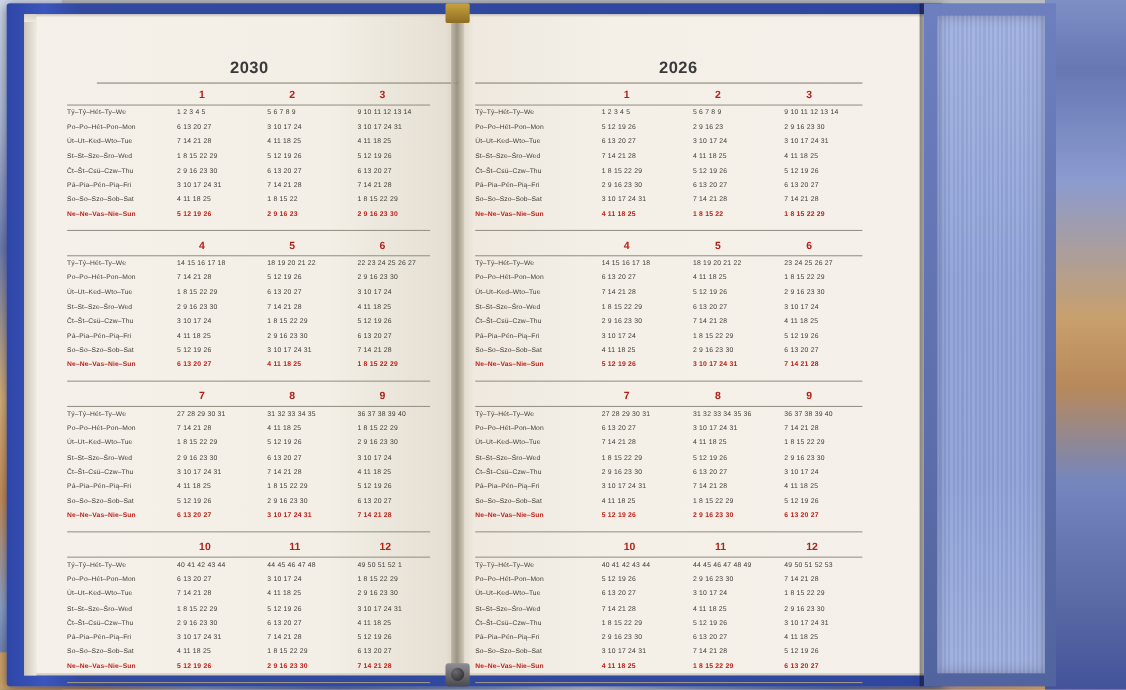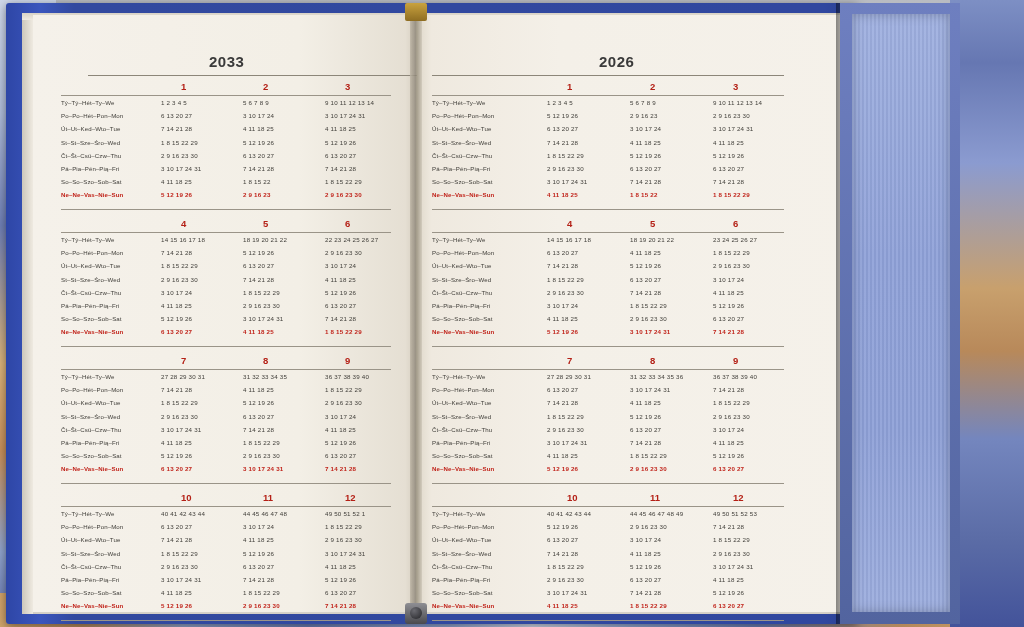--- a/index.html
+++ b/index.html
@@ -89,21 +89,21 @@
   <div class="cover-left"></div>
   <div class="cover-bottom"></div>
   <div class="cover-right-top"></div>
 
   <div class="book">
     <div class="book-inner"></div>
     <div class="edge-left"></div>
     <div class="edge-top"></div>
 
     <div class="page left">
-      <div class="year">2033</div>
+      <div class="year">2030</div>
       <div class="hr top"></div>
       <div id="leftBody">
           <div class="grp" style="left: 0px; top: 66px; width: 100%; height: 130px;">
             <div class="mon-num" style="left: 148px; top: 0px;">1</div>
             <div class="mon-num" style="left: 230px; top: 0px;">2</div>
             <div class="mon-num" style="left: 312px; top: 0px;">3</div>
             <div class="sepline" style="left: 28px; top: 14px; width: 330px;"></div>
             <div class="grp" style="left: 0px; top: 18px; width: 100%;">
               <div class="rowlabel" style="left: 28px; top: 0px;">Tý–Tý–Hét–Ty–We</div>
               <div class="nums" style="left: 128px; top: 0px;">1 2 3 4 5</div>

